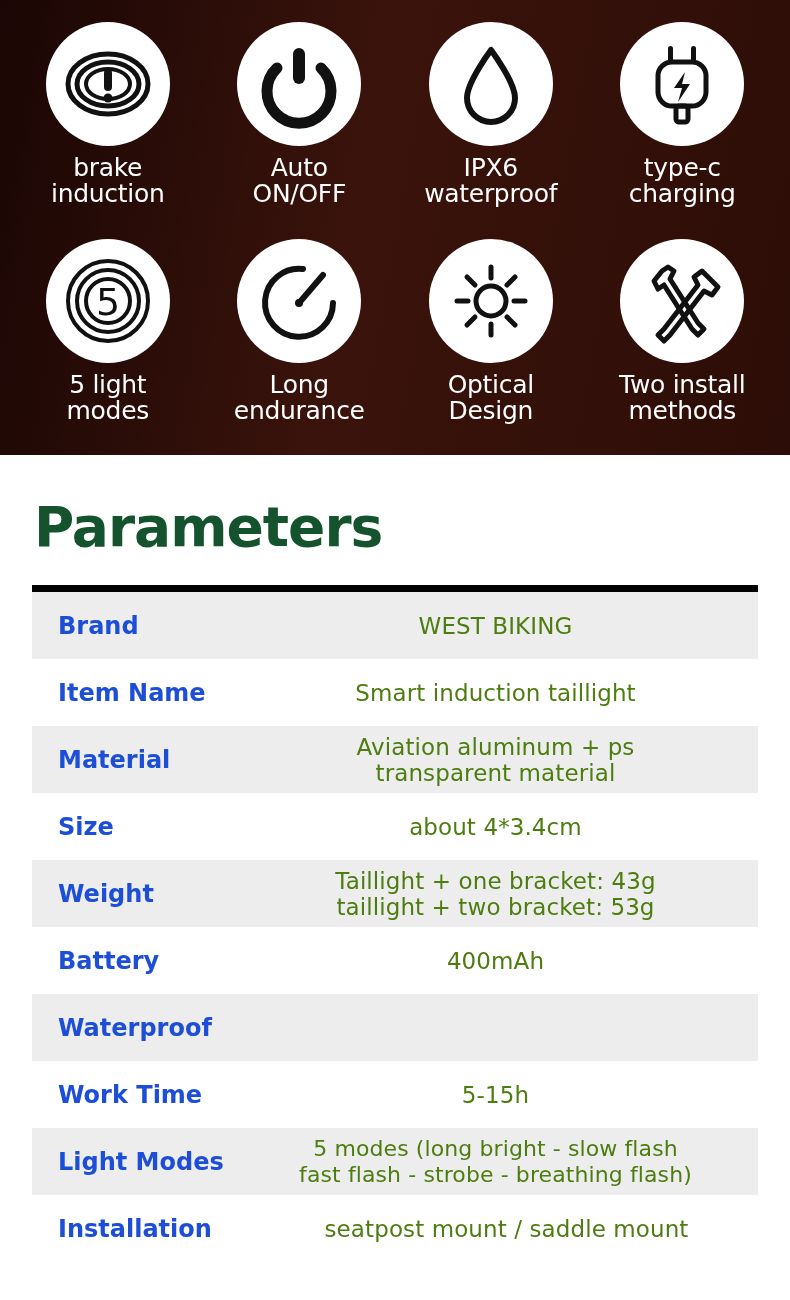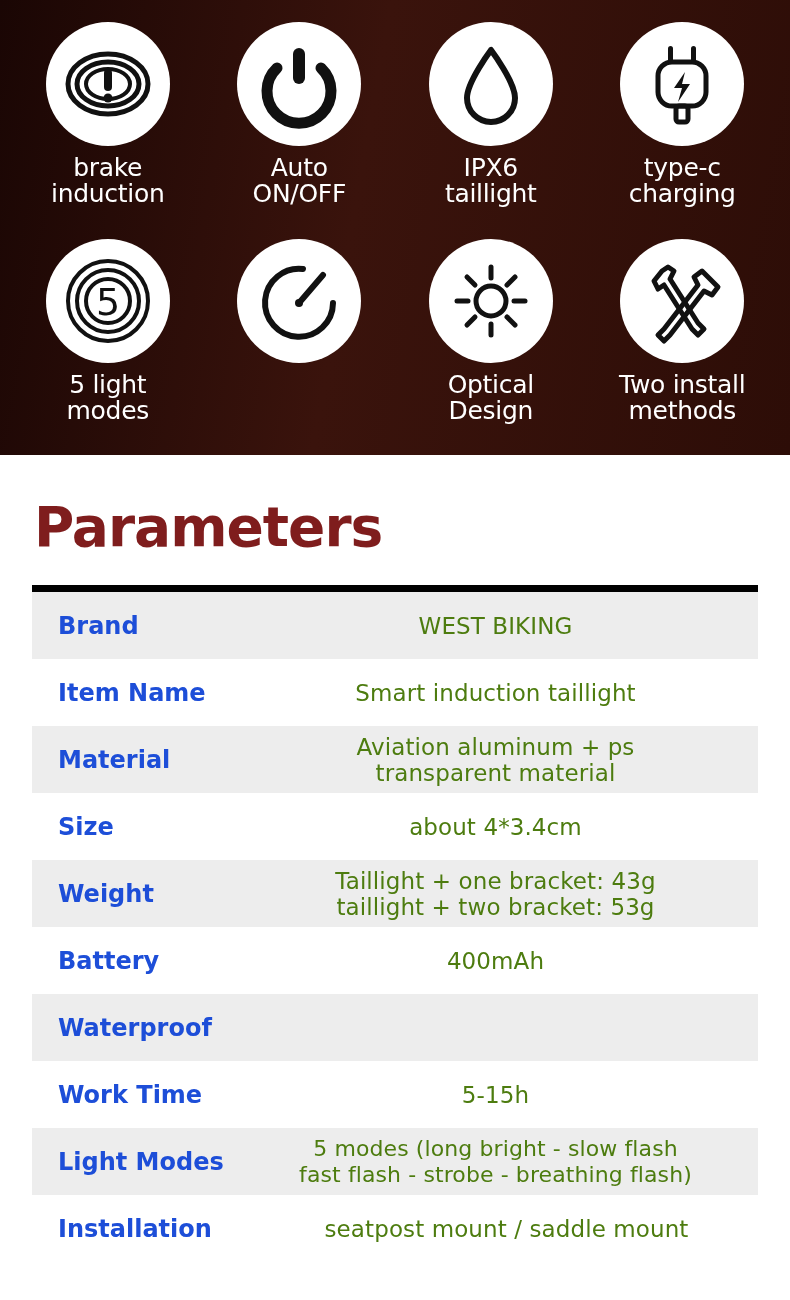--- a/index.html
+++ b/index.html
@@ -61,21 +61,21 @@
     white-space: pre-line;
   }
 
   
   .params-wrap {
     padding: 42px 32px 0 32px;
   }
   .params-title {
     font-size: 55px;
     font-weight: 700;
-    color: #7f1d1d;
+    color: #14532d;
     letter-spacing: -1px;
     line-height: 60px;
     margin: 0 0 28px 2px;
     font-family: "DejaVu Sans", sans-serif;
   }
   .table {
     width: 726px;
     border-top: 7px solid #000000;
   }
   .row {
@@ -143,21 +143,21 @@
 ON/OFF</div>
       </div>
 
       <div class="feat">
         <div class="circle">
           <svg width="96" height="96" viewBox="0 0 96 96">
             <path d="M48 14 C48 14 24 46 24 62 a24 24 0 0 0 48 0 C72 46 48 14 48 14 Z" fill="none" stroke="#111" stroke-width="6" stroke-linejoin="round"></path>
           </svg>
         </div>
         <div class="feat-label">IPX6
-taillight</div>
+waterproof</div>
       </div>
 
       <div class="feat">
         <div class="circle">
           <svg width="96" height="96" viewBox="0 0 96 96">
             <rect x="24" y="26" width="48" height="44" rx="14" fill="none" stroke="#111" stroke-width="5"></rect>
             <rect x="34" y="10" width="5" height="18" rx="2.5" fill="#111"></rect>
             <rect x="57" y="10" width="5" height="18" rx="2.5" fill="#111"></rect>
             <rect x="42" y="70" width="12" height="16" rx="3" fill="none" stroke="#111" stroke-width="5"></rect>
             <path d="M51 36 L40 52 h8 l-4 14 12 -18 h-8 z" fill="#111"></path>
@@ -185,20 +185,22 @@
       </div>
 
       <div class="feat">
         <div class="circle">
           <svg width="96" height="96" viewBox="0 0 96 96">
             <path d="M52 16 A34 34 0 1 0 82 50" fill="none" stroke="#111" stroke-width="6" stroke-linecap="round"></path>
             <path d="M48 50 L72 22" stroke="#111" stroke-width="6" stroke-linecap="round"></path>
             <circle cx="48" cy="50" r="4" fill="#111"></circle>
           </svg>
         </div>
+        <div class="feat-label">Long
+endurance</div>
       </div>
 
       <div class="feat">
         <div class="circle">
           <svg width="96" height="96" viewBox="0 0 96 96">
             <circle cx="48" cy="48" r="15" fill="none" stroke="#111" stroke-width="5"></circle>
             <g stroke="#111" stroke-width="5" stroke-linecap="round">
               <line x1="48" y1="14" x2="48" y2="25"></line>
               <line x1="48" y1="71" x2="48" y2="82"></line>
               <line x1="14" y1="48" x2="25" y2="48"></line>

